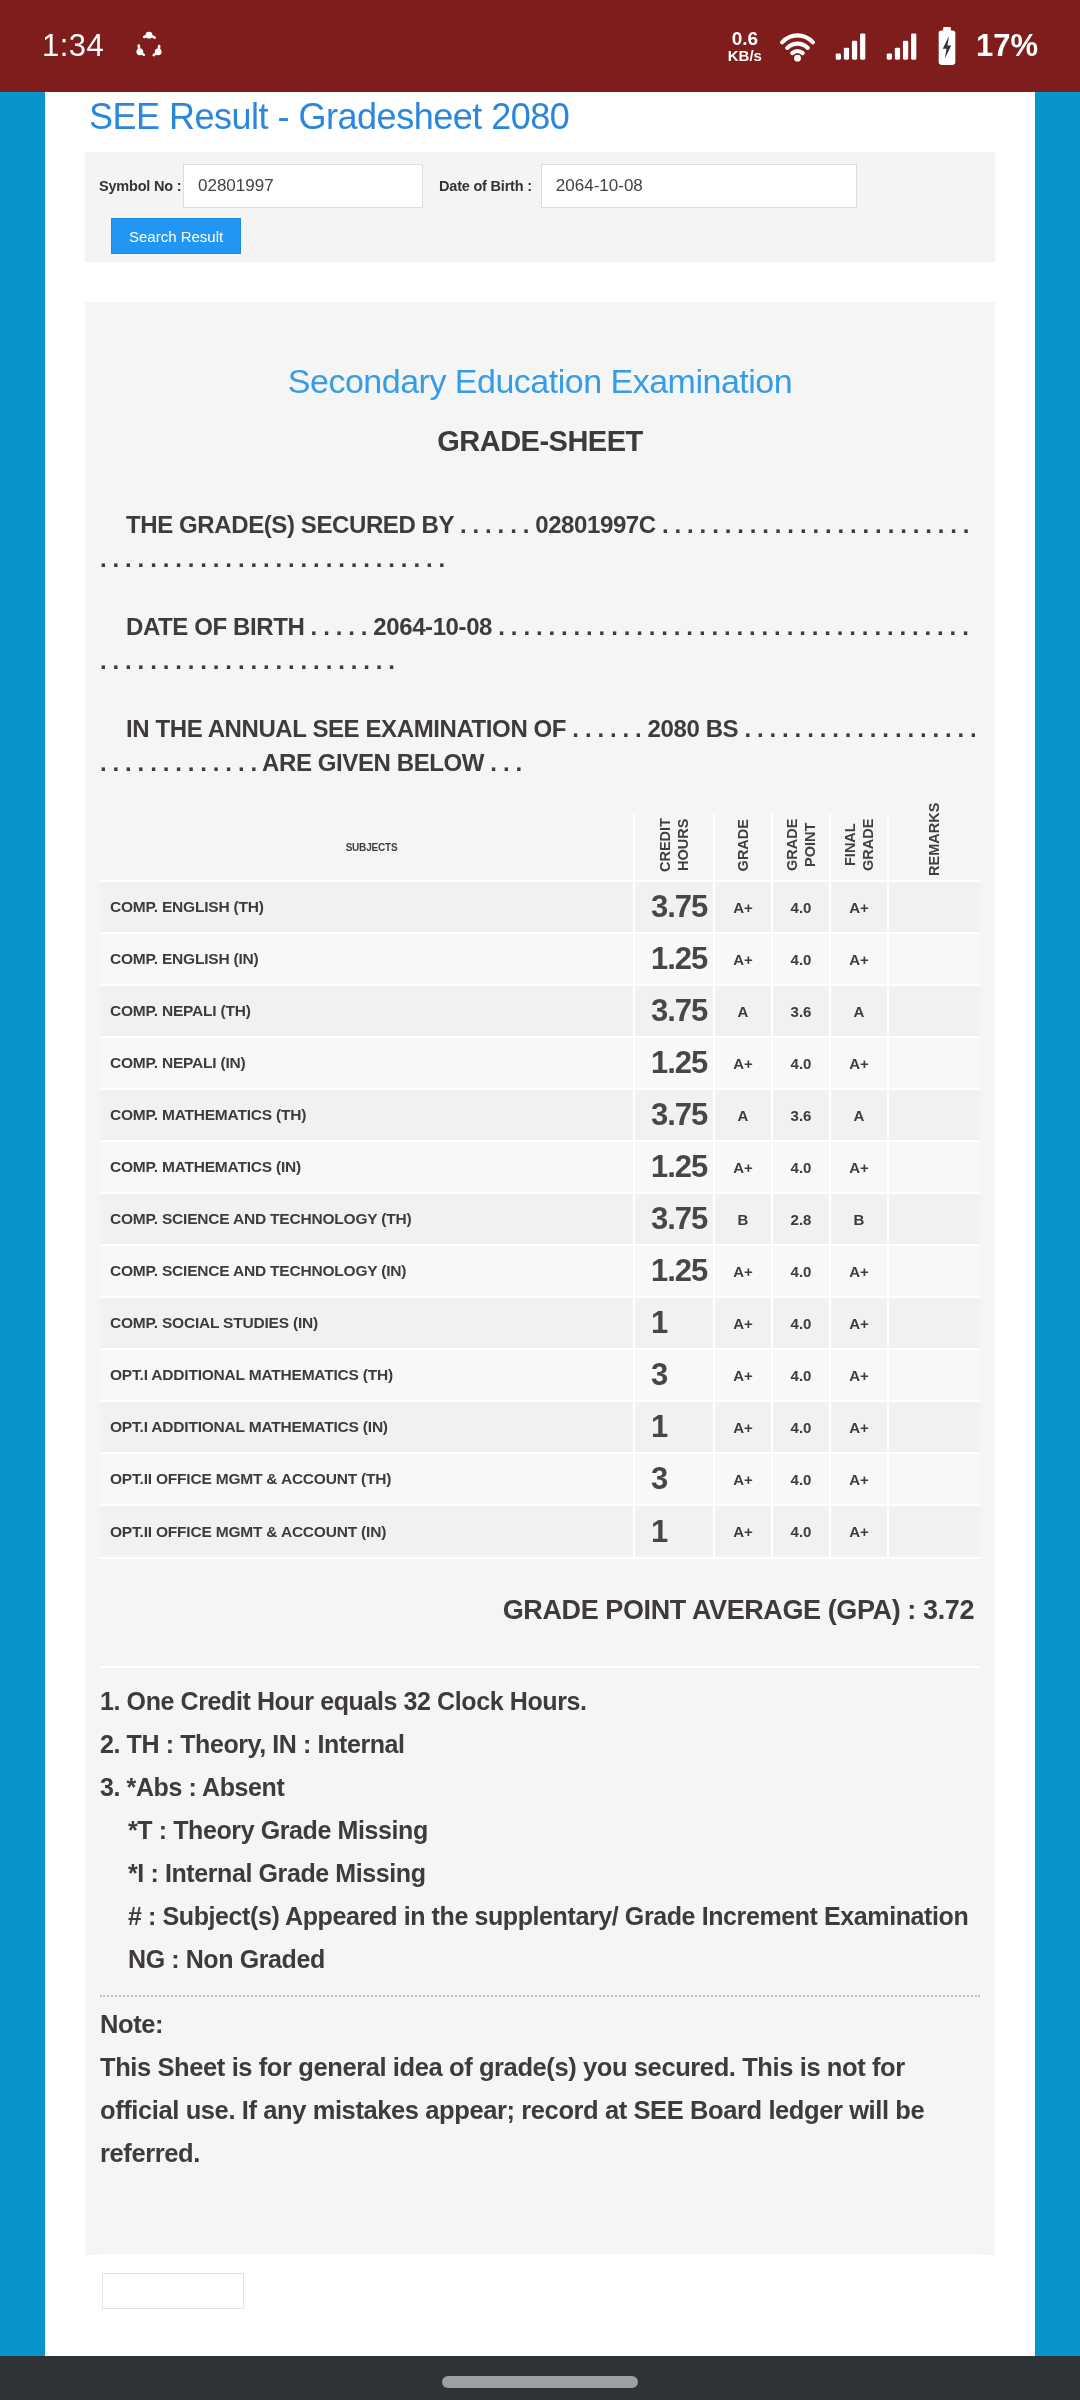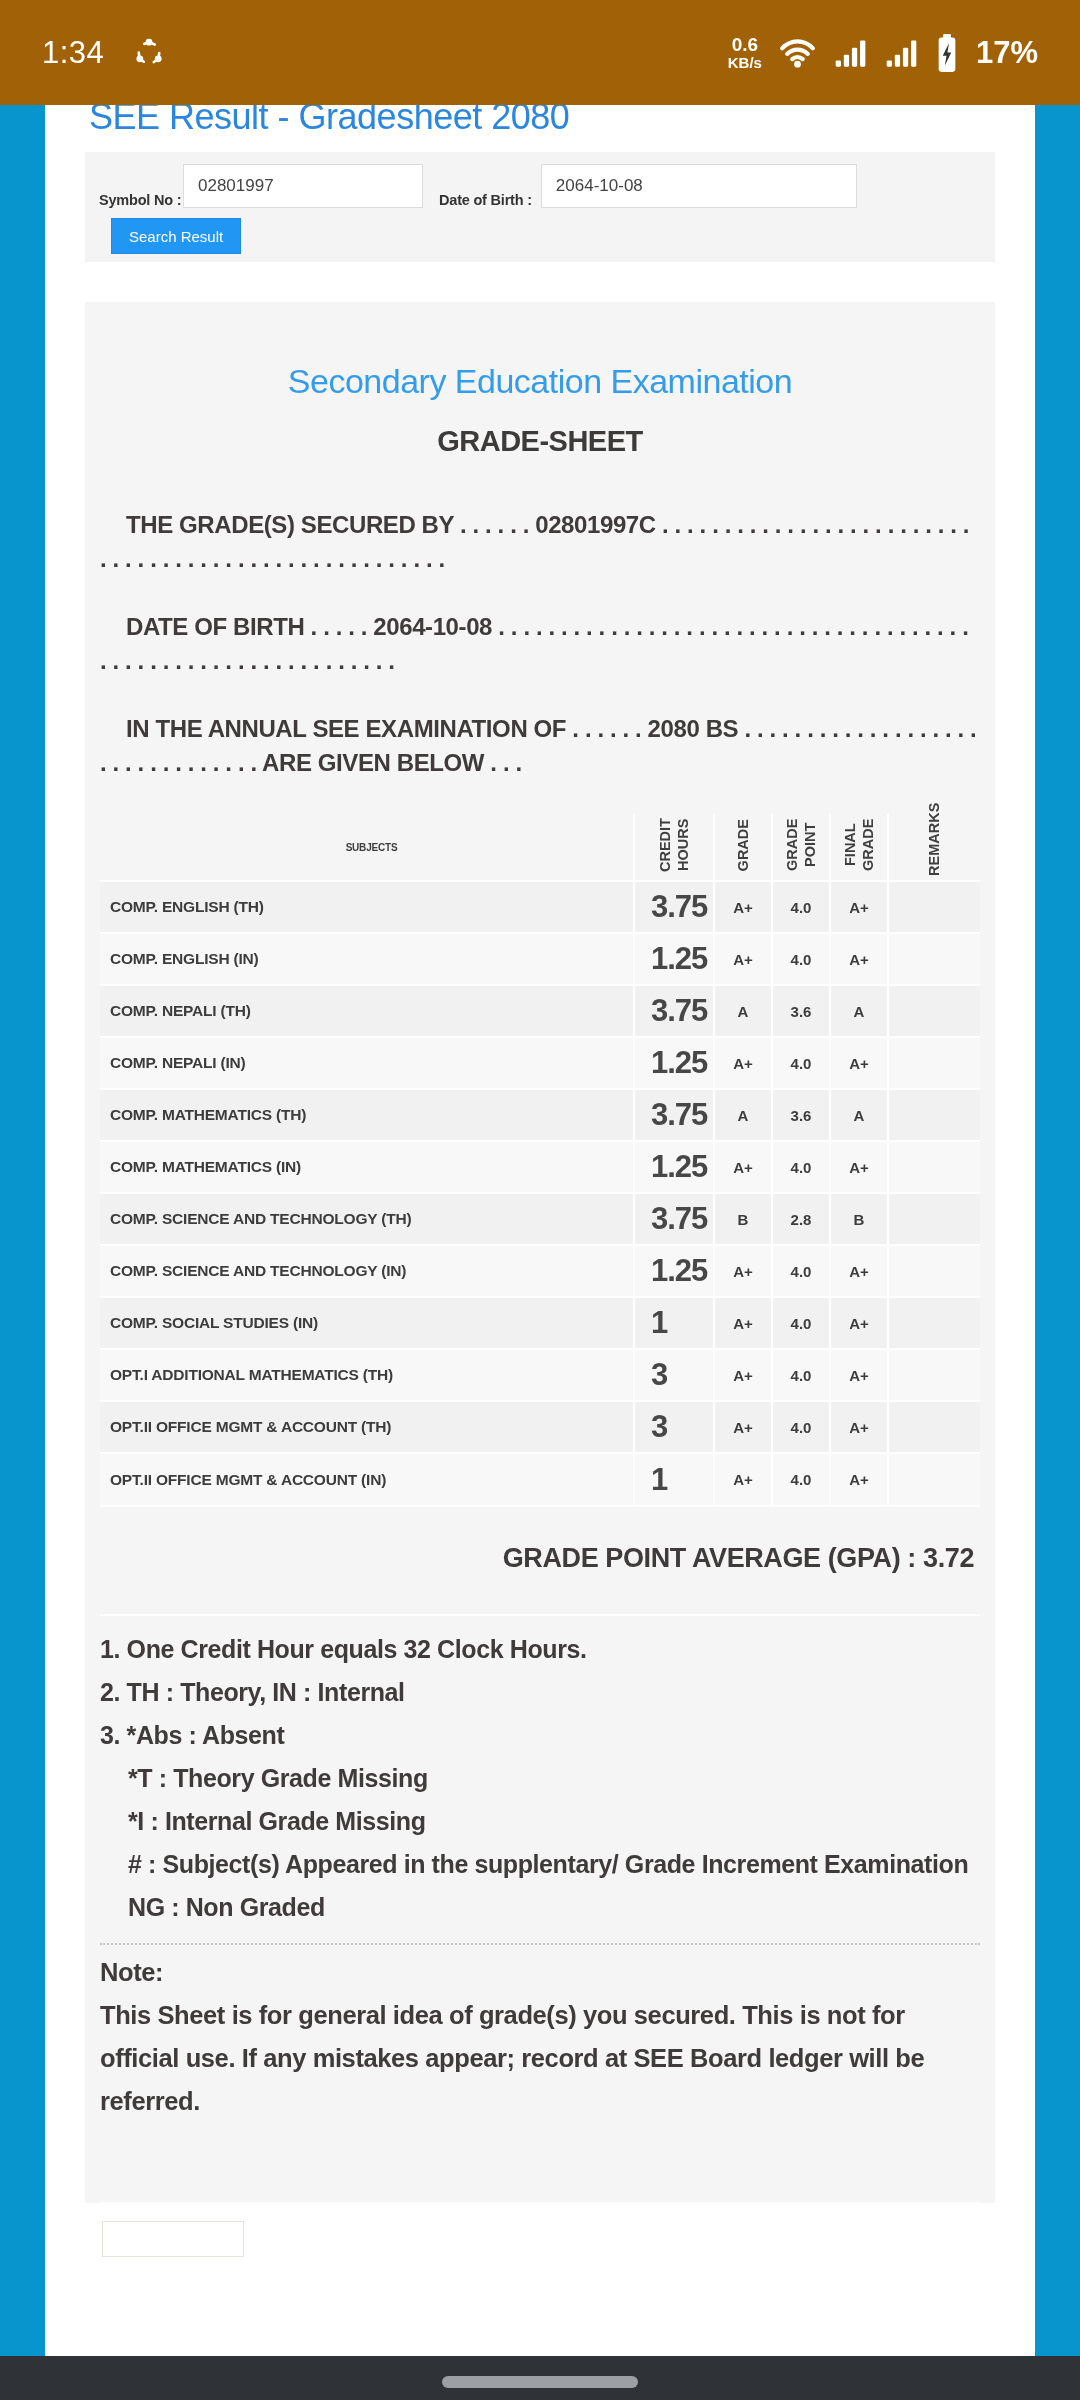--- a/index.html
+++ b/index.html
@@ -1,21 +1,21 @@
 <!DOCTYPE html>
 <html><head>
 <meta charset="utf-8">
 <style>
   * { margin:0; padding:0; box-sizing:border-box; }
   html,body { background:#ffffff; }
   body { font-family:"Liberation Sans","DejaVu Sans",sans-serif; width:1080px; }
   .screen { position:relative; width:1080px; height:2400px; overflow:hidden; background:#ffffff; }
 
   
-  .statusbar { position:absolute; top:0; left:0; right:0; height:105px; background:#a16207;
+  .statusbar { position:absolute; top:0; left:0; right:0; height:92px; background:#7f1d1d;
     display:flex; align-items:center; justify-content:space-between; padding:0 42px; color:#fff; z-index:10; }
   .sb-left { display:flex; align-items:center; gap:30px; }
   .sb-time { font-size:31px; font-weight:500; letter-spacing:0.5px; }
   .sb-right { display:flex; align-items:center; gap:17px; }
   .sb-speed { text-align:center; line-height:1.02; font-weight:700; }
   .sb-speed .v { display:block; font-size:19px; }
   .sb-speed .u { display:block; font-size:15px; }
   .sb-pct { font-size:31px; font-weight:700; }
   .sb-icon { display:block; }
 
@@ -27,21 +27,21 @@
   
   .page { position:absolute; top:88px; bottom:44px; left:0; right:0; background:#fff; }
   .accent { position:absolute; top:0; bottom:0; width:45px; background:#0895ce; }
   .accent.left { left:0; } .accent.right { right:0; }
   .content { position:absolute; left:45px; right:45px; top:0; bottom:0; background:#fff; overflow:hidden; }
 
   h1.title { margin:8px 0 14px 44px; color:#2b87de; font-size:36px; font-weight:400; letter-spacing:-0.5px; }
 
   
   .form-card { margin:0 40px; background:#f4f4f4; padding:12px 14px 6px; }
-  .form-row { display:flex; align-items:flex-end; }
+  .form-row { display:flex; align-items:center; }
   .form-row label { font-size:14.5px; font-weight:700; color:#333; letter-spacing:-0.2px; }
   .form-row label.l1 { width:84px; }
   .form-row label.l2 { margin:0 9px 0 16px; }
   .form-row input { height:44px; border:1px solid #dcdcdc; background:#fff; color:#444;
     font-size:17px; padding:12px 14px; font-family:inherit; outline:none; }
   .in1 { width:240px; }
   .in2 { width:316px; }
   .btn-search { margin:10px 0 2px 12px; background:#2196f3; color:#fff; border:1px solid #1d8ae4;
     font-size:15px; font-family:inherit; padding:8px 17px; height:36px; cursor:pointer; }
 
@@ -250,20 +250,28 @@
             </tr>
             <tr>
               <td class="sub">OPT.I ADDITIONAL MATHEMATICS (TH)</td>
               <td class="credit">3</td>
               <td class="c">A+</td>
               <td class="c">4.0</td>
               <td class="c">A+</td>
               <td class="c"></td>
             </tr>
             <tr>
+              <td class="sub">OPT.I ADDITIONAL MATHEMATICS (IN)</td>
+              <td class="credit">1</td>
+              <td class="c">A+</td>
+              <td class="c">4.0</td>
+              <td class="c">A+</td>
+              <td class="c"></td>
+            </tr>
+            <tr>
               <td class="sub">OPT.II OFFICE MGMT &amp; ACCOUNT (TH)</td>
               <td class="credit">3</td>
               <td class="c">A+</td>
               <td class="c">4.0</td>
               <td class="c">A+</td>
               <td class="c"></td>
             </tr>
             <tr>
               <td class="sub">OPT.II OFFICE MGMT &amp; ACCOUNT (IN)</td>
               <td class="credit">1</td>

